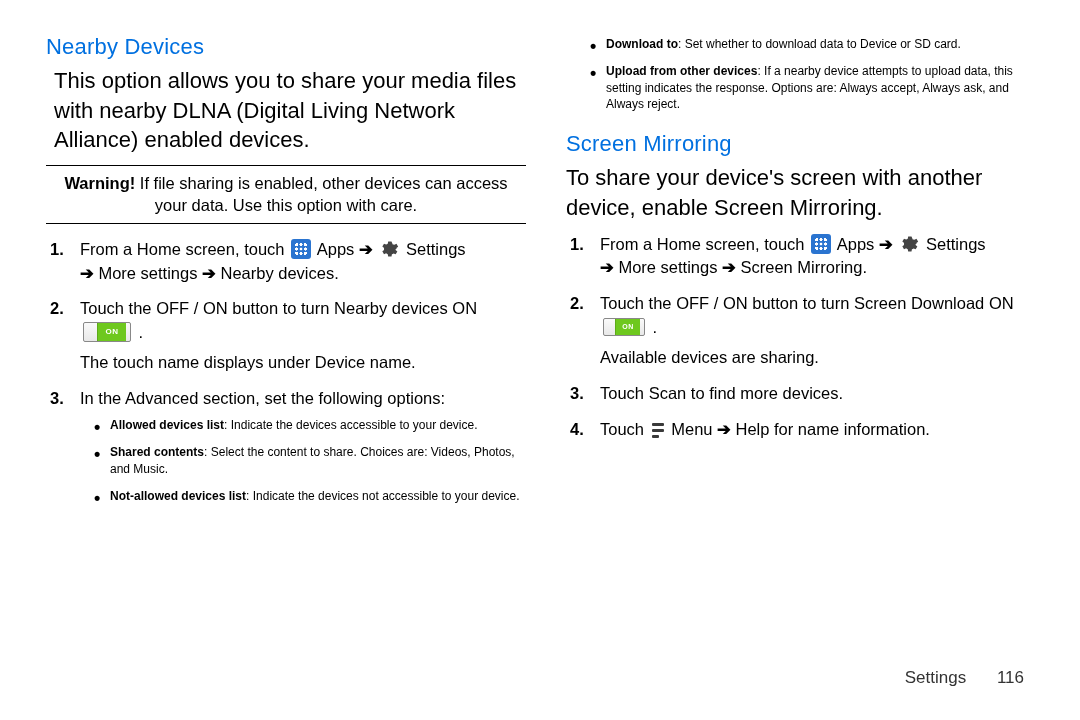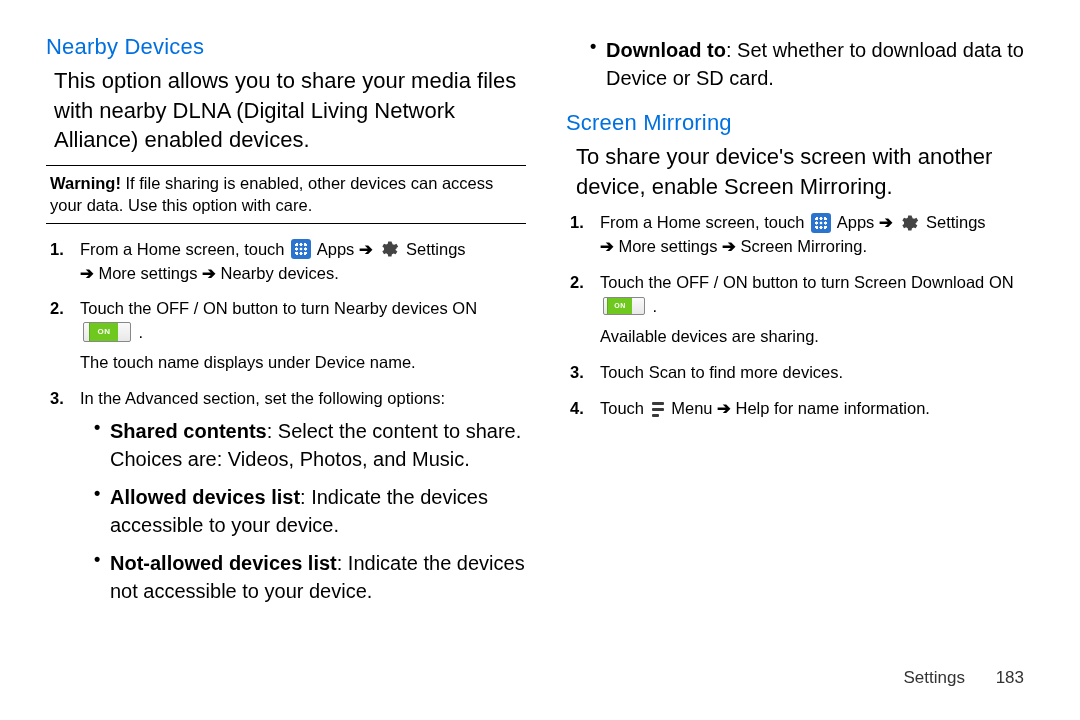--- a/index.html
+++ b/index.html
@@ -36,20 +36,21 @@
   p.intro {
     font-size: 22px;
     line-height: 1.35;
     margin: 0 0 10px 8px;
   }
   .warning-box {
     border-top: 1.5px solid #000;
     border-bottom: 1.5px solid #000;
     padding: 6px 4px;
     margin: 6px 0 14px 0;
+    text-align: center;
     font-size: 16.5px;
     line-height: 1.35;
   }
   .warning-box .wlabel { font-weight: 700; }
   ol.steps {
     counter-reset: step;
     list-style: none;
     padding: 0 0 0 4px;
     margin: 0;
   }
@@ -74,21 +75,21 @@
   }
   ul.bullets {
     list-style: none;
     margin: 6px 0 0 0;
     padding: 0 0 0 14px;
   }
   ul.bullets > li {
     position: relative;
     padding-left: 16px;
     margin: 0 0 10px 0;
-    font-size: 20px;
+    font-size: 12px;
     line-height: 1.4;
     font-family: Arial, Helvetica, sans-serif;
   }
   ul.bullets > li::before {
     content: "•";
     position: absolute;
     left: 0;
     font-weight: 700;
     font-size: 18px;
     line-height: 1.2;
@@ -135,21 +136,21 @@
     border: 1px solid #888;
     border-radius: 2px;
     position: relative;
     vertical-align: middle;
     top: -2px;
     margin: 0 3px;
     background: linear-gradient(#fafafa,#e8e8e8);
   }
   .on-badge .knob {
     position: absolute;
-    right: 12px; top: 0; bottom: 0;
+    right: 4px; top: 0; bottom: 0;
     width: 28px;
     background: #6ec81e;
     display: flex;
     align-items: center;
     justify-content: center;
     font-size: 8px;
     font-weight: 700;
     color: #fff;
     letter-spacing: 0.5px;
     border-left: 1px solid rgba(0,0,0,0.15);
@@ -223,42 +224,45 @@
           <span> button to turn Nearby devices ON </span>
           <span class="on-badge"><span class="knob">ON</span></span>
           <span>.</span>
           <div class="sub-para">The touch name displays under Device name.</div>
         </li>
 
         <li>
           <span>In the Advanced section, set the following options:</span>
           <ul class="bullets">
             <li>
-              <span class="blabel">Shared contents</span><span>: Select the content to share. Choices are: Videos, Photos, and Music.</span>
+              <span class="blabel">Allowed devices list</span><span>: Indicate the devices accessible to your device.</span>
             </li>
             <li>
-              <span class="blabel">Allowed devices list</span><span>: Indicate the devices accessible to your device.</span>
+              <span class="blabel">Shared contents</span><span>: Select the content to share. Choices are: Videos, Photos, and Music.</span>
             </li>
             <li>
               <span class="blabel">Not-allowed devices list</span><span>: Indicate the devices not accessible to your device.</span>
             </li>
           </ul>
         </li>
       </ol>
     </div>
 
     <div class="col">
       <ul class="bullets" style="padding-left:24px;margin-top:6px;">
         <li>
           <span class="blabel">Download to</span><span>: Set whether to download data to Device or SD card.</span>
         </li>
+        <li>
+          <span class="blabel">Upload from other devices</span><span>: If a nearby device attempts to upload data, this setting indicates the response. Options are: Always accept, Always ask, and Always reject.</span>
+        </li>
       </ul>
 
       <h3 class="section-title" style="margin-top:18px;">Screen Mirroring</h3>
-      <p class="intro" style="margin-left:10px;">To share your device's screen with another device, enable Screen Mirroring.</p>
+      <p class="intro" style="margin-left:0;">To share your device's screen with another device, enable Screen Mirroring.</p>
 
       <ol class="steps">
         <li>
           <span>From a Home screen, touch </span>
           <span class="icon apps-icon"></span>
           <span class="b"> Apps </span>
           <span class="arrow">➔ </span>
           <span class="icon gear-icon">
             <svg viewBox="0 0 24 24" width="20" height="20">
                 <path fill="#444" d="M12 8a4 4 0 1 0 0 8 4 4 0 0 0 0-8zm9 4a7 7 0 0 0-.1-1.2l2.1-1.6-2-3.4-2.5 1a7 7 0 0 0-2-.1L15 3h-4l-.5 2.6a7 7 0 0 0-2 1.1l-2.5-1-2 3.4 2.1 1.6A7 7 0 0 0 6 12c0 .4 0 .8.1 1.2L4 14.8l2 3.4 2.5-1c.6.5 1.3.8 2 1.1L11 21h4l.5-2.6c.7-.3 1.4-.6 2-1.1l2.5 1 2-3.4-2.1-1.6c.1-.4.1-.8.1-1.3z"></path>
@@ -293,15 +297,15 @@
           <span class="arrow b">➔ </span>
           <span class="b">Help</span>
           <span> for name information.</span>
         </li>
       </ol>
     </div>
   </div>
 
   <div class="footer">
     <span class="sec">Settings</span>
-    <span>183</span>
+    <span>116</span>
   </div>
 </div>
 
 </body></html>

